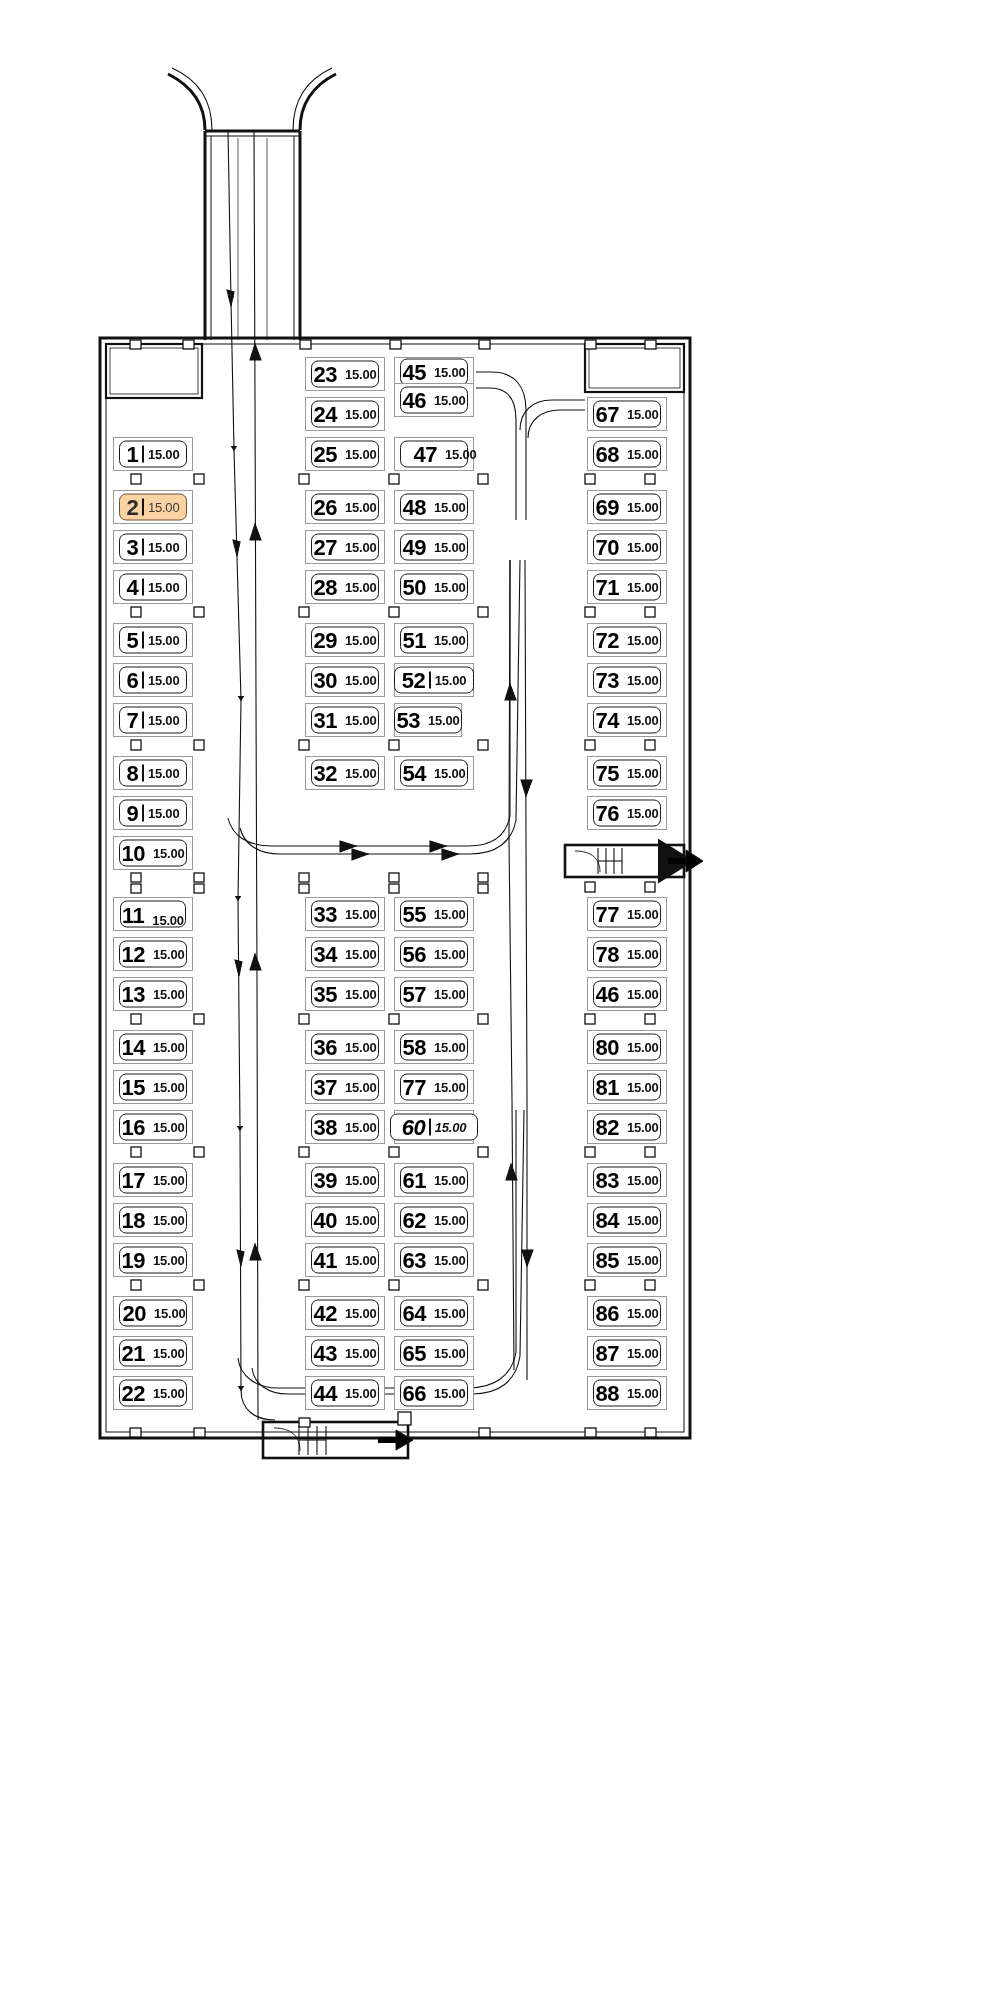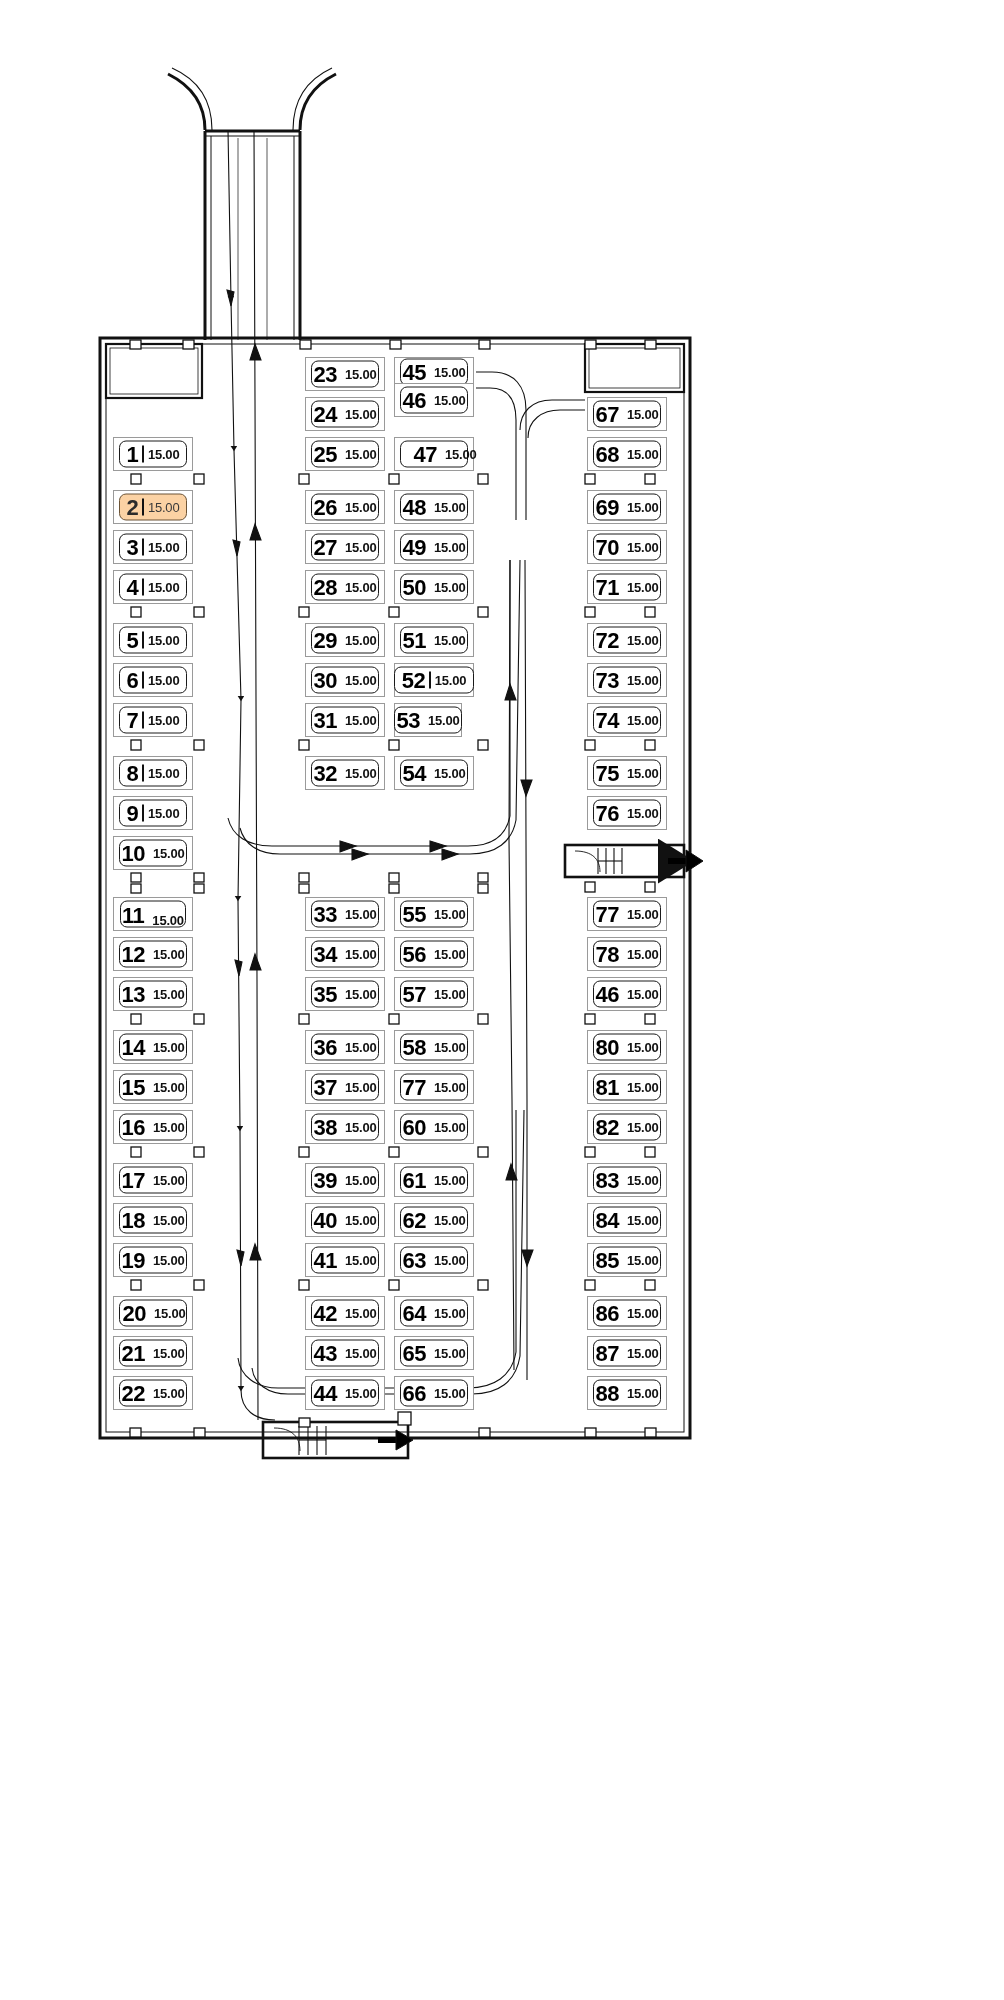--- a/index.html
+++ b/index.html
@@ -622,21 +622,21 @@
       </div>
     </div>
     <div class="stall" style="left: 394px; top: 1070px; width: 80px; height: 34px;">
       <div class="tag" style="width: 68px;">
         <span class="num">77</span>
         <span class="bar"></span>
         <span class="val">15.00</span>
       </div>
     </div>
     <div class="stall" style="left: 394px; top: 1110px; width: 80px; height: 34px;">
-      <div class="tag" style="width: 68px;">
+      <div class="tag" style="width: 88px; font-style: italic;">
         <span class="num">60</span>
         <span class="bar"></span>
         <span class="val">15.00</span>
       </div>
     </div>
     <div class="stall" style="left: 394px; top: 1163px; width: 80px; height: 34px;">
       <div class="tag" style="width: 68px;">
         <span class="num">61</span>
         <span class="bar"></span>
         <span class="val">15.00</span>

